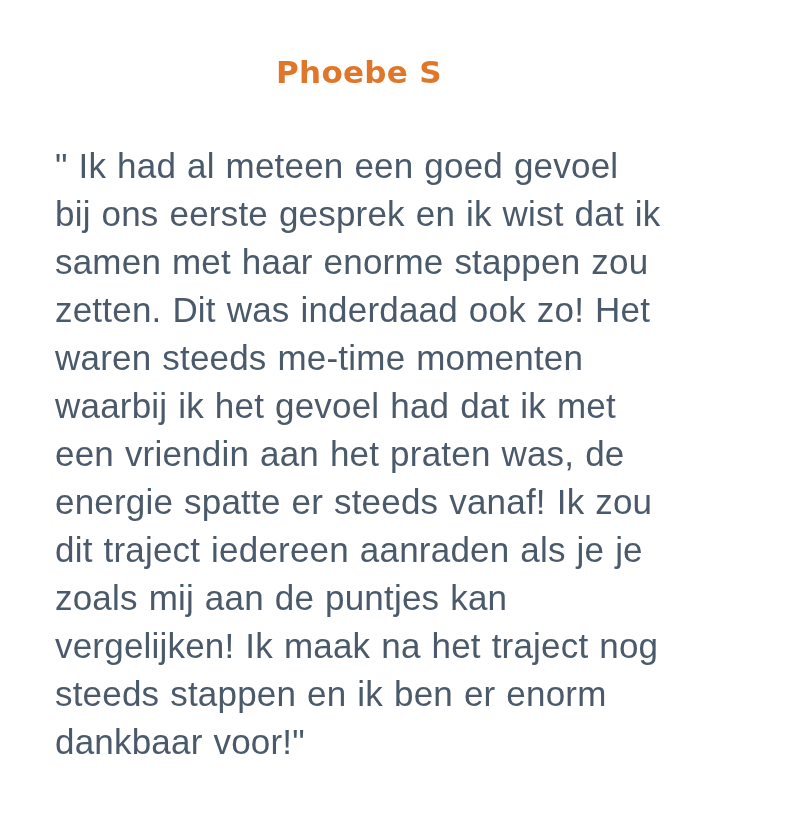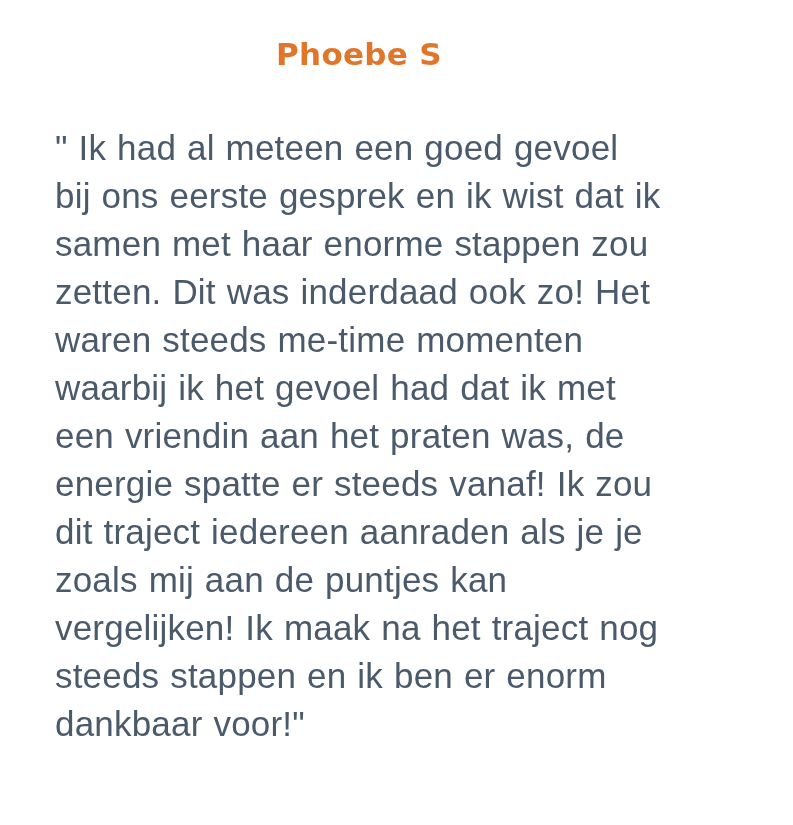--- a/index.html
+++ b/index.html
@@ -10,21 +10,21 @@
     width: 793px;
     height: 825px;
     background: #ffffff;
     font-family: "DejaVu Sans", "Liberation Sans", sans-serif;
     overflow: hidden;
   }
   .testimonial-card {
     box-sizing: border-box;
     width: 718px;
     height: 825px;
-    padding: 36px 55px 40px 55px;
+    padding: 54px 55px 40px 55px;
     display: block;
   }
   .testimonial-name {
     text-align: center;
     color: #e0762a;
     font-size: 31px;
     font-weight: bold;
     letter-spacing: 0.3px;
     margin: 0 0 52px 0;
     font-family: "DejaVu Sans", "Liberation Sans", sans-serif;

